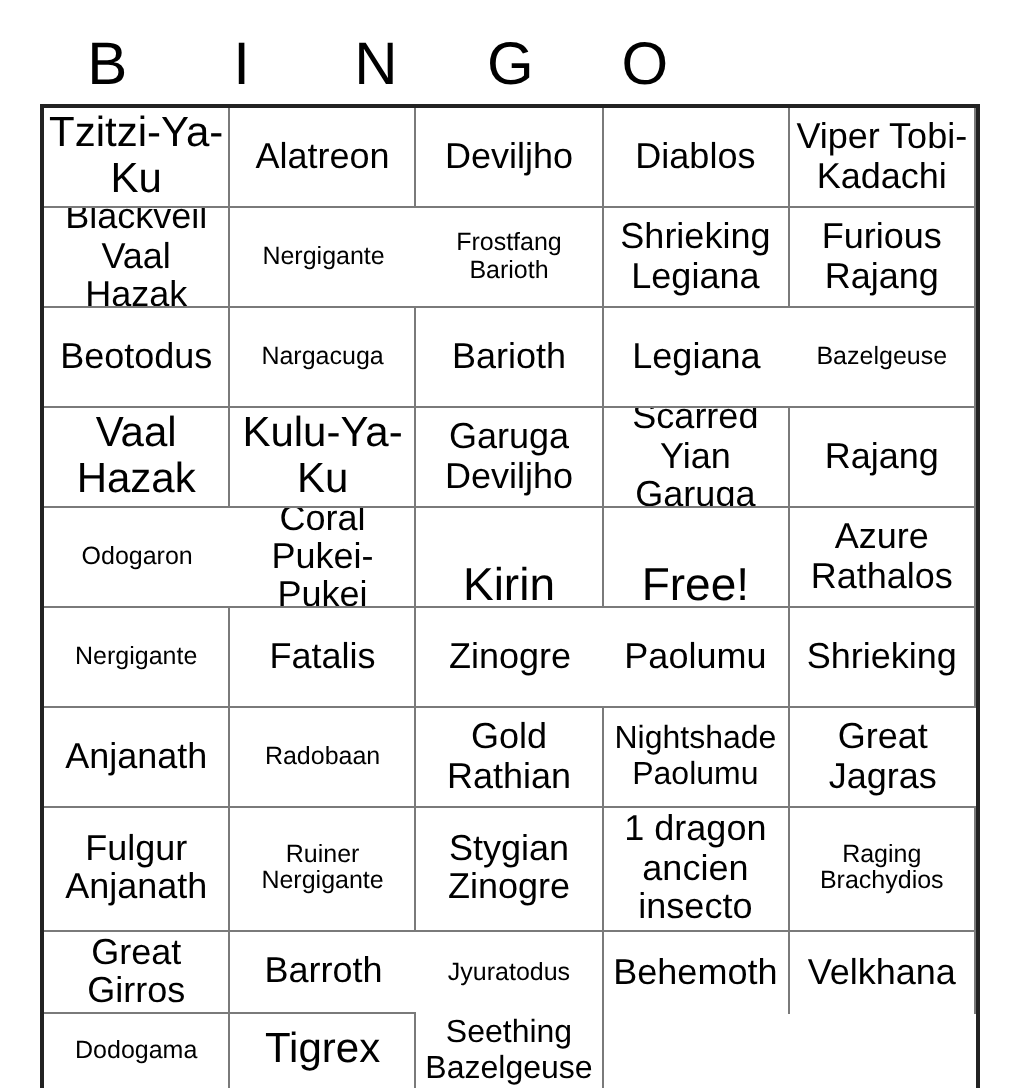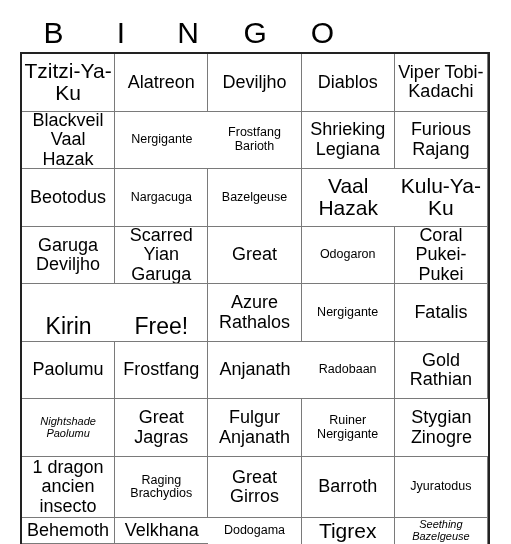--- a/index.html
+++ b/index.html
@@ -78,21 +78,21 @@
     line-height: 1.08;
     word-wrap: break-word;
     color: #000000;
   }
   
   .fs-xxl .cell-text { font-size: 23px; margin-top: 28px; }
   .fs-xl  .cell-text { font-size: 21px; }
   .fs-l   .cell-text { font-size: 18px; }
   .fs-m   .cell-text { font-size: 18px; }
   .fs-s   .cell-text { font-size: 12.5px; }
-  .fs-xs  .cell-text { font-size: 11px; font-style: italic; }
+  .fs-xs  .cell-text { font-size: 16px; }
 </style>
 </head>
 <body>
 
 <div id="card-root">
 
   <div id="bingo-header">
       <div class="header-letter">B</div>
       <div class="header-letter">I</div>
       <div class="header-letter">N</div>
@@ -130,37 +130,43 @@
       </div>
       <div class="bingo-cell fs-l">
         <span class="cell-text">Furious Rajang</span>
       </div>
       <div class="bingo-cell fs-m">
         <span class="cell-text">Beotodus</span>
       </div>
       <div class="bingo-cell fs-s">
         <span class="cell-text">Nargacuga</span>
       </div>
+      <div class="bingo-cell fs-l">
+        <span class="cell-text">Barioth</span>
+      </div>
+      <div class="bingo-cell fs-l">
+        <span class="cell-text">Legiana</span>
+      </div>
       <div class="bingo-cell fs-s">
         <span class="cell-text">Bazelgeuse</span>
       </div>
       <div class="bingo-cell fs-xl">
         <span class="cell-text">Vaal Hazak</span>
       </div>
       <div class="bingo-cell fs-xl">
         <span class="cell-text">Kulu-Ya-Ku</span>
       </div>
       <div class="bingo-cell fs-m">
         <span class="cell-text">Garuga Deviljho</span>
       </div>
       <div class="bingo-cell fs-m">
         <span class="cell-text">Scarred Yian Garuga</span>
       </div>
       <div class="bingo-cell fs-l">
-        <span class="cell-text">Great</span>
+        <span class="cell-text">Rajang</span>
       </div>
       <div class="bingo-cell fs-s">
         <span class="cell-text">Odogaron</span>
       </div>
       <div class="bingo-cell fs-m">
         <span class="cell-text">Coral Pukei-Pukei</span>
       </div>
       <div class="bingo-cell fs-xxl">
         <span class="cell-text">Kirin</span>
       </div>
@@ -169,25 +175,28 @@
       </div>
       <div class="bingo-cell fs-m">
         <span class="cell-text">Azure Rathalos</span>
       </div>
       <div class="bingo-cell fs-s">
         <span class="cell-text">Nergigante</span>
       </div>
       <div class="bingo-cell fs-l">
         <span class="cell-text">Fatalis</span>
       </div>
+      <div class="bingo-cell fs-l">
+        <span class="cell-text">Zinogre</span>
+      </div>
       <div class="bingo-cell fs-m">
         <span class="cell-text">Paolumu</span>
       </div>
       <div class="bingo-cell fs-m">
-        <span class="cell-text">Frostfang</span>
+        <span class="cell-text">Shrieking</span>
       </div>
       <div class="bingo-cell fs-m">
         <span class="cell-text">Anjanath</span>
       </div>
       <div class="bingo-cell fs-s">
         <span class="cell-text">Radobaan</span>
       </div>
       <div class="bingo-cell fs-l">
         <span class="cell-text">Gold Rathian</span>
       </div>

